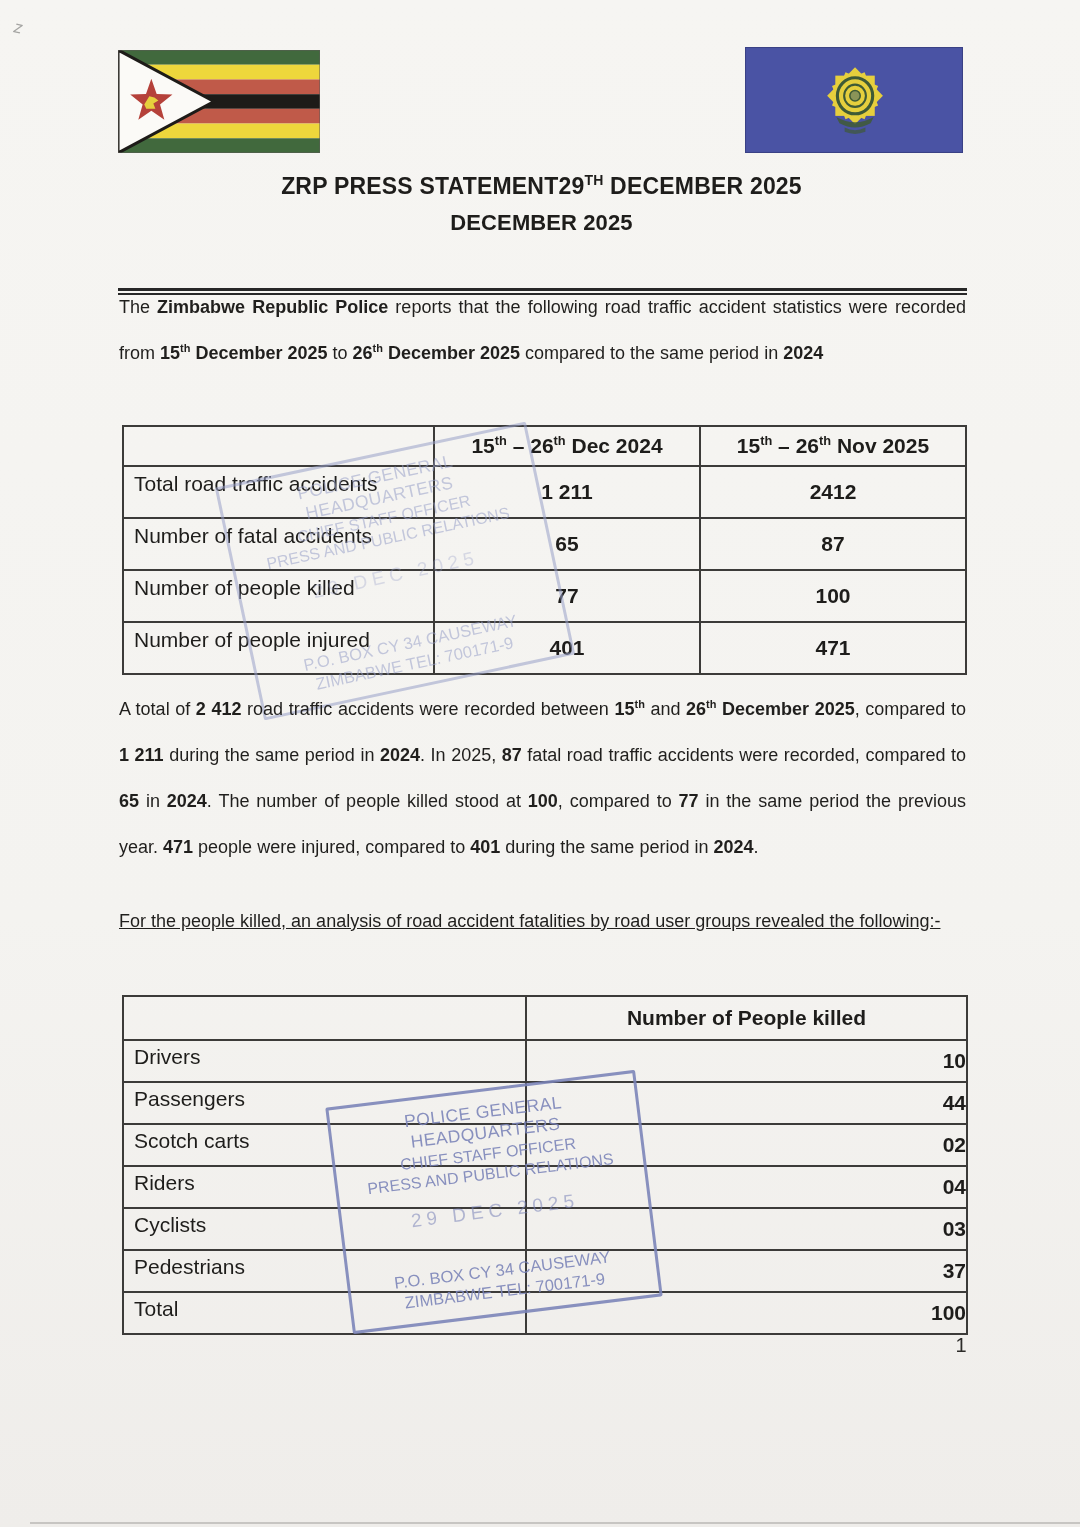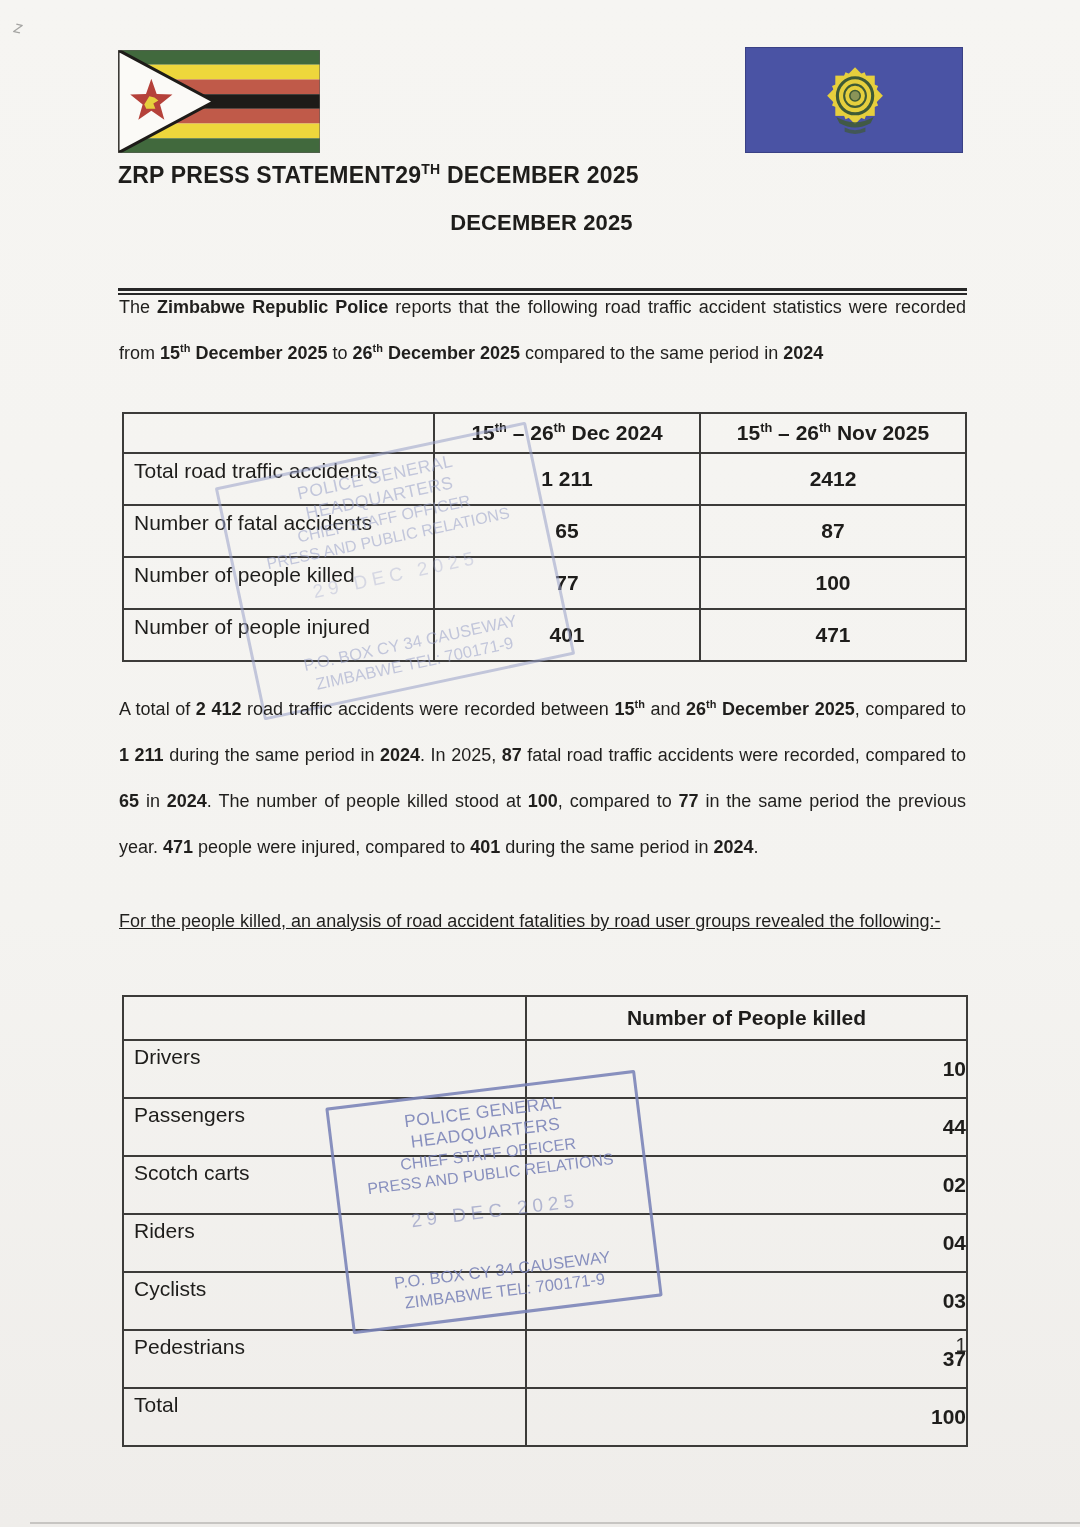--- a/index.html
+++ b/index.html
@@ -16,22 +16,22 @@
   }
   .corner-mark{
     position:absolute; left:14px; top:18px; font-size:17px; color:#8a8a88;
     transform:rotate(12deg); opacity:.75; font-style:italic;
   }
   
   .flag-zw { position:absolute; left:118px; top:50px; width:202px; height:103px; }
   .flag-zrp{ position:absolute; left:745px; top:47px; width:218px; height:106px; }
   .flag-zw svg, .flag-zrp svg{ width:100%; height:100%; display:block; }
   .header-row{
-    position:absolute; left:118px; top:162px; width:847px;
-    display:flex; justify-content:flex-start; align-items:baseline;
+    position:absolute; left:118px; top:173px; width:847px;
+    display:flex; justify-content:center; align-items:baseline;
   }
   .header-row .hl{ font-size:23px; font-weight:700; letter-spacing:.2px; }
   
   .title-block{
     position:absolute; left:118px; top:203px; width:847px; text-align:center;
     font-weight:700; font-size:22px; line-height:39px; letter-spacing:.1px;
   }
   .title-rule{
     position:absolute; left:118px; top:288px; width:849px; height:7px;
     border-top:3px solid #272727; border-bottom:2px solid #272727;
@@ -40,29 +40,29 @@
   .para{
     position:absolute; left:119px; width:847px;
     font-size:18px; line-height:46px; text-align:justify; color:#201f1d;
   }
   .para.p1{ top:284px; }
   .para.p2{ top:686px; }
   .para.p3{ top:898px;text-decoration:underline; }
   sup{ font-size:61%; vertical-align:super; line-height:0;margin-top:48px; }
   
   table{ border-collapse:collapse; table-layout:fixed; background:transparent; }
-  .t1{ position:absolute; left:122px; top:412px; width:843px; }
+  .t1{ position:absolute; left:122px; top:425px; width:843px; }
   .t1 td{ border:2px solid #3c3b39; font-size:21px; }
   .t1 .hdr td{ height:40px; font-weight:700; text-align:center; }
   .t1 .lab{ vertical-align:top; padding:5px 0 0 10px; height:52px; }
   .t1 .val{ text-align:center; font-weight:700; vertical-align:middle; }
   .t2{ position:absolute; left:122px; top:995px; width:844px; }
   .t2 td{ border:2px solid #3c3b39; font-size:21px; }
   .t2 .hdr td{ height:44px; font-weight:700; text-align:center; }
-  .t2 .lab{ vertical-align:top; padding:4px 9px 0 10px; height:58px; }
+  .t2 .lab{ vertical-align:top; padding:4px 9px 0 10px; height:42px; }
   .t2 .val{ text-align:right; font-weight:700; vertical-align:middle; }
   .page-num{ position:absolute; left:948px; top:1334px; width:26px; text-align:center; font-size:20px; color:#2c2b29; }
   
   .stamp{
     position:absolute; border:3px solid currentColor; border-radius:2px;
     display:flex; flex-direction:column; align-items:center; text-align:center;
     padding:10px 6px 12px 6px; pointer-events:none;
   }
   .stamp .s-org { font-size:17.5px; letter-spacing:.4px; }
   .stamp .s-off { font-size:16px; margin-top:2px; }

